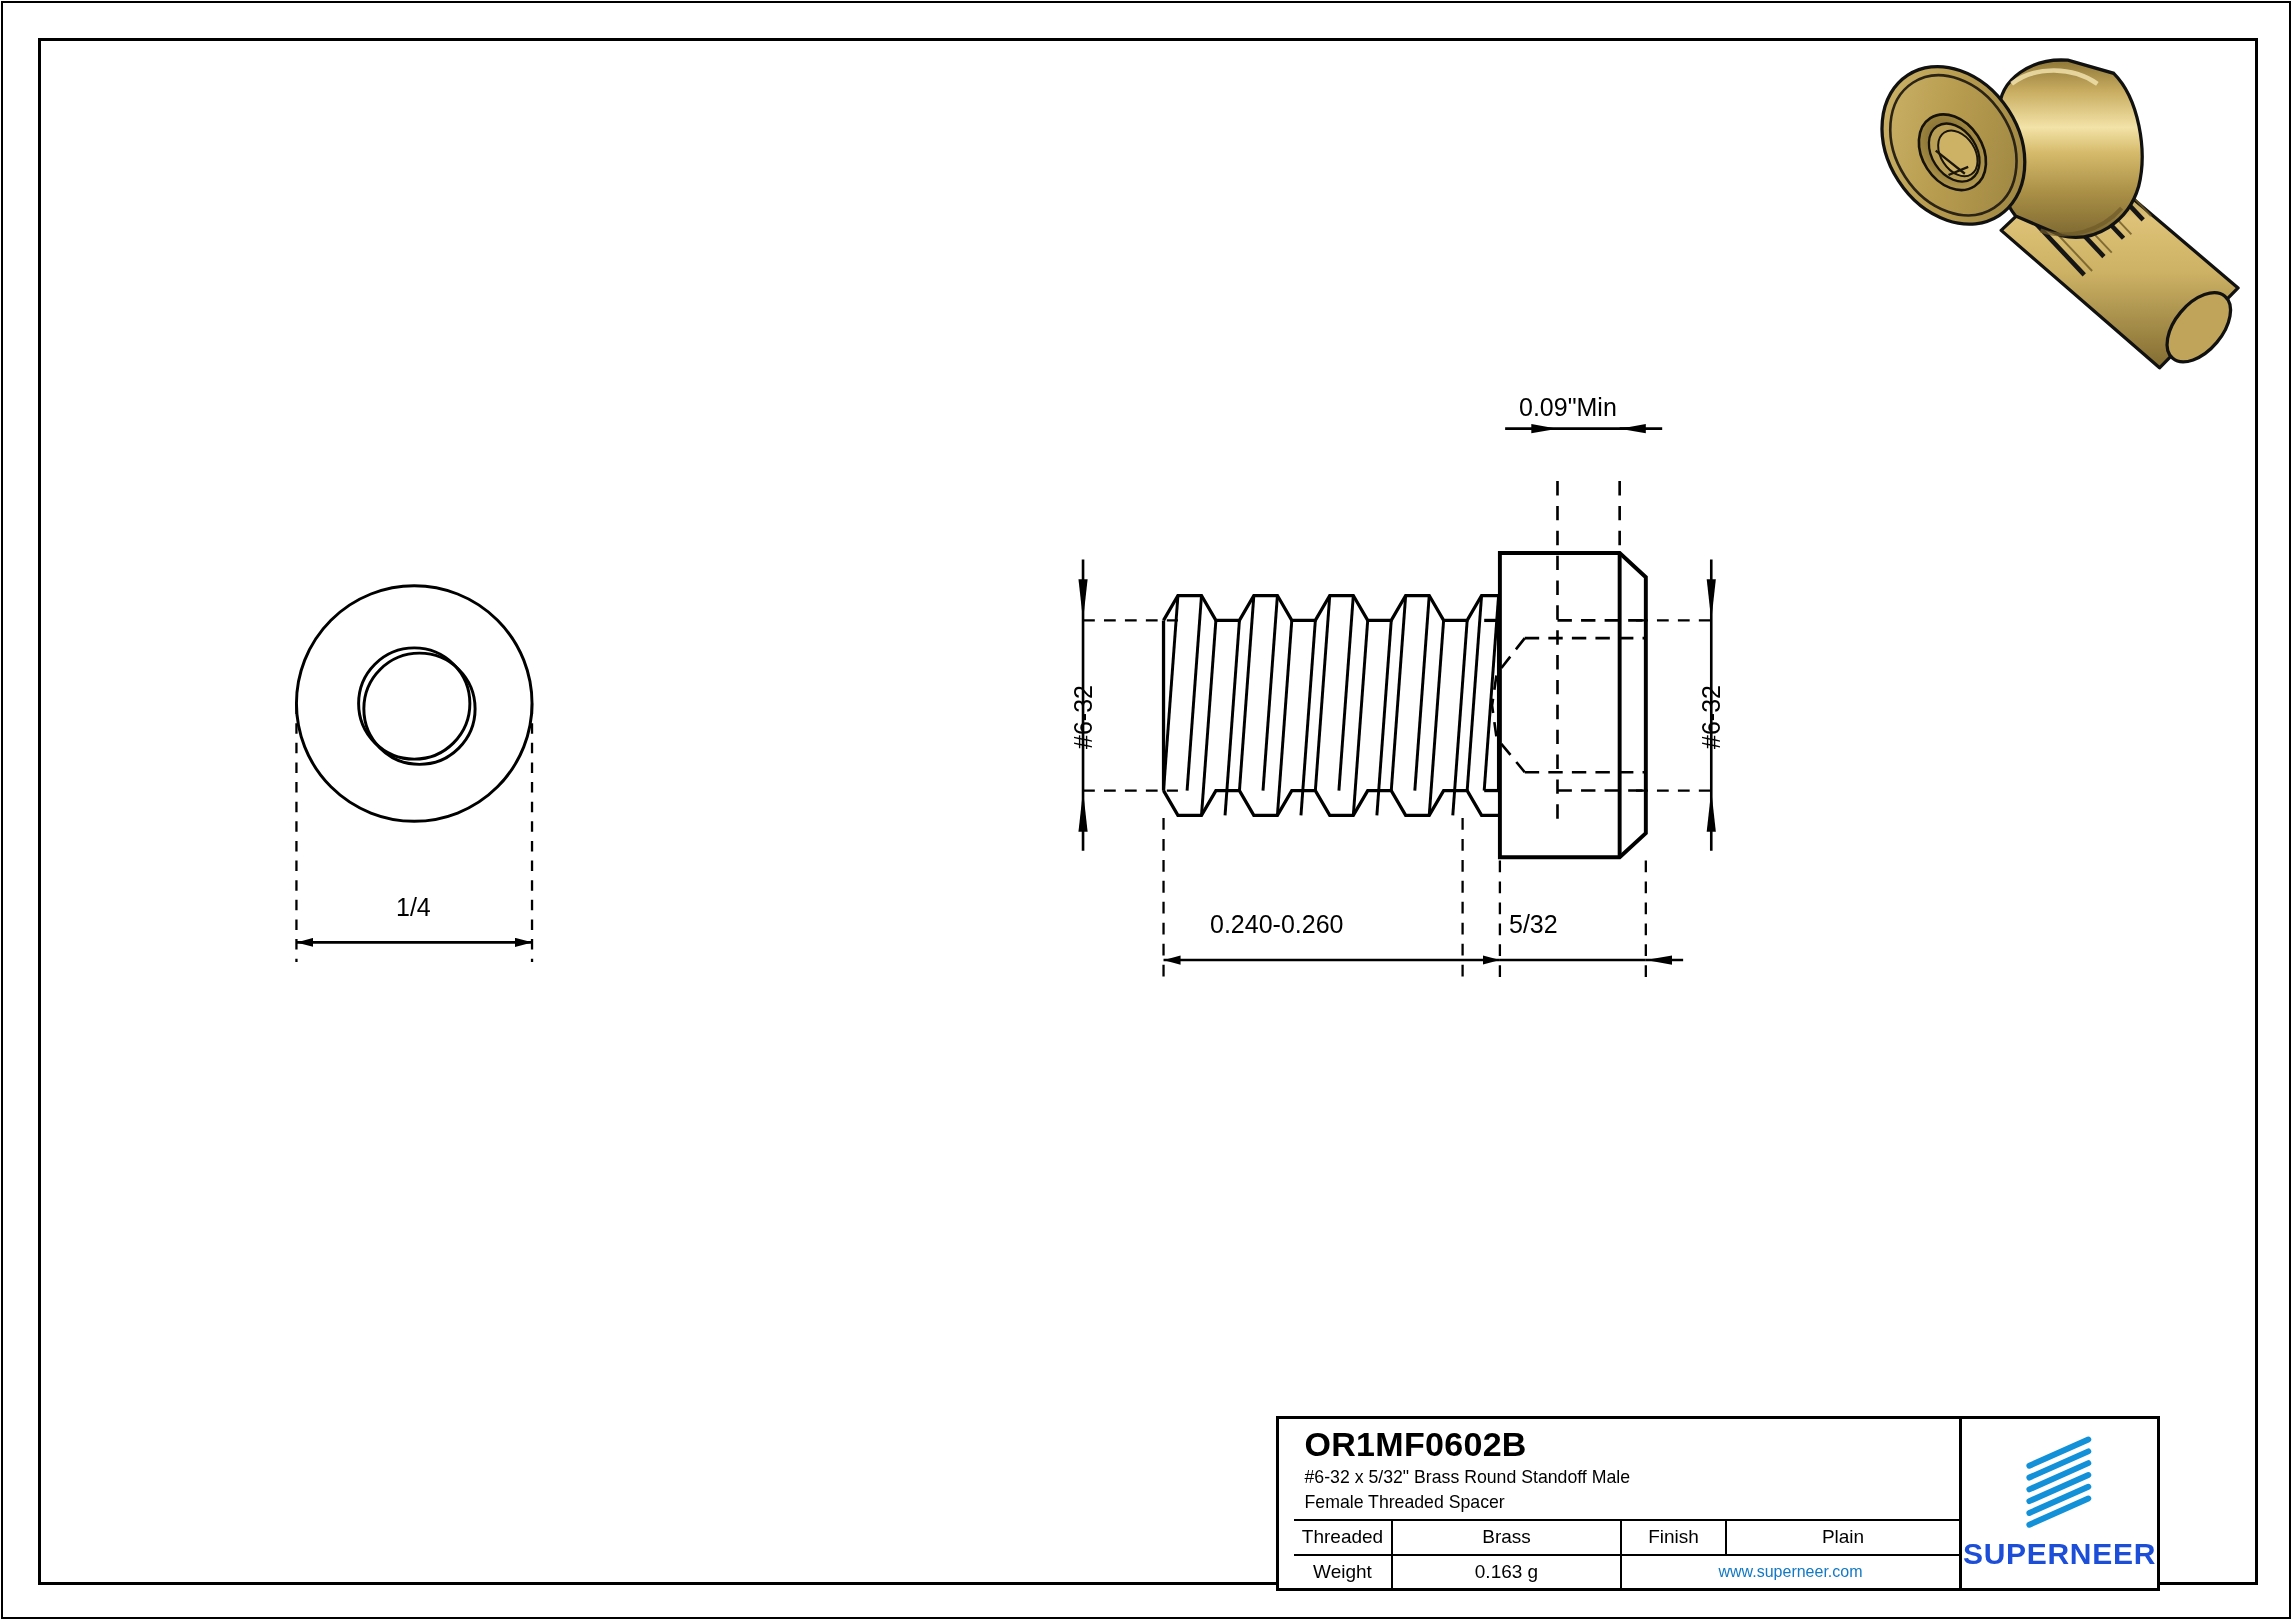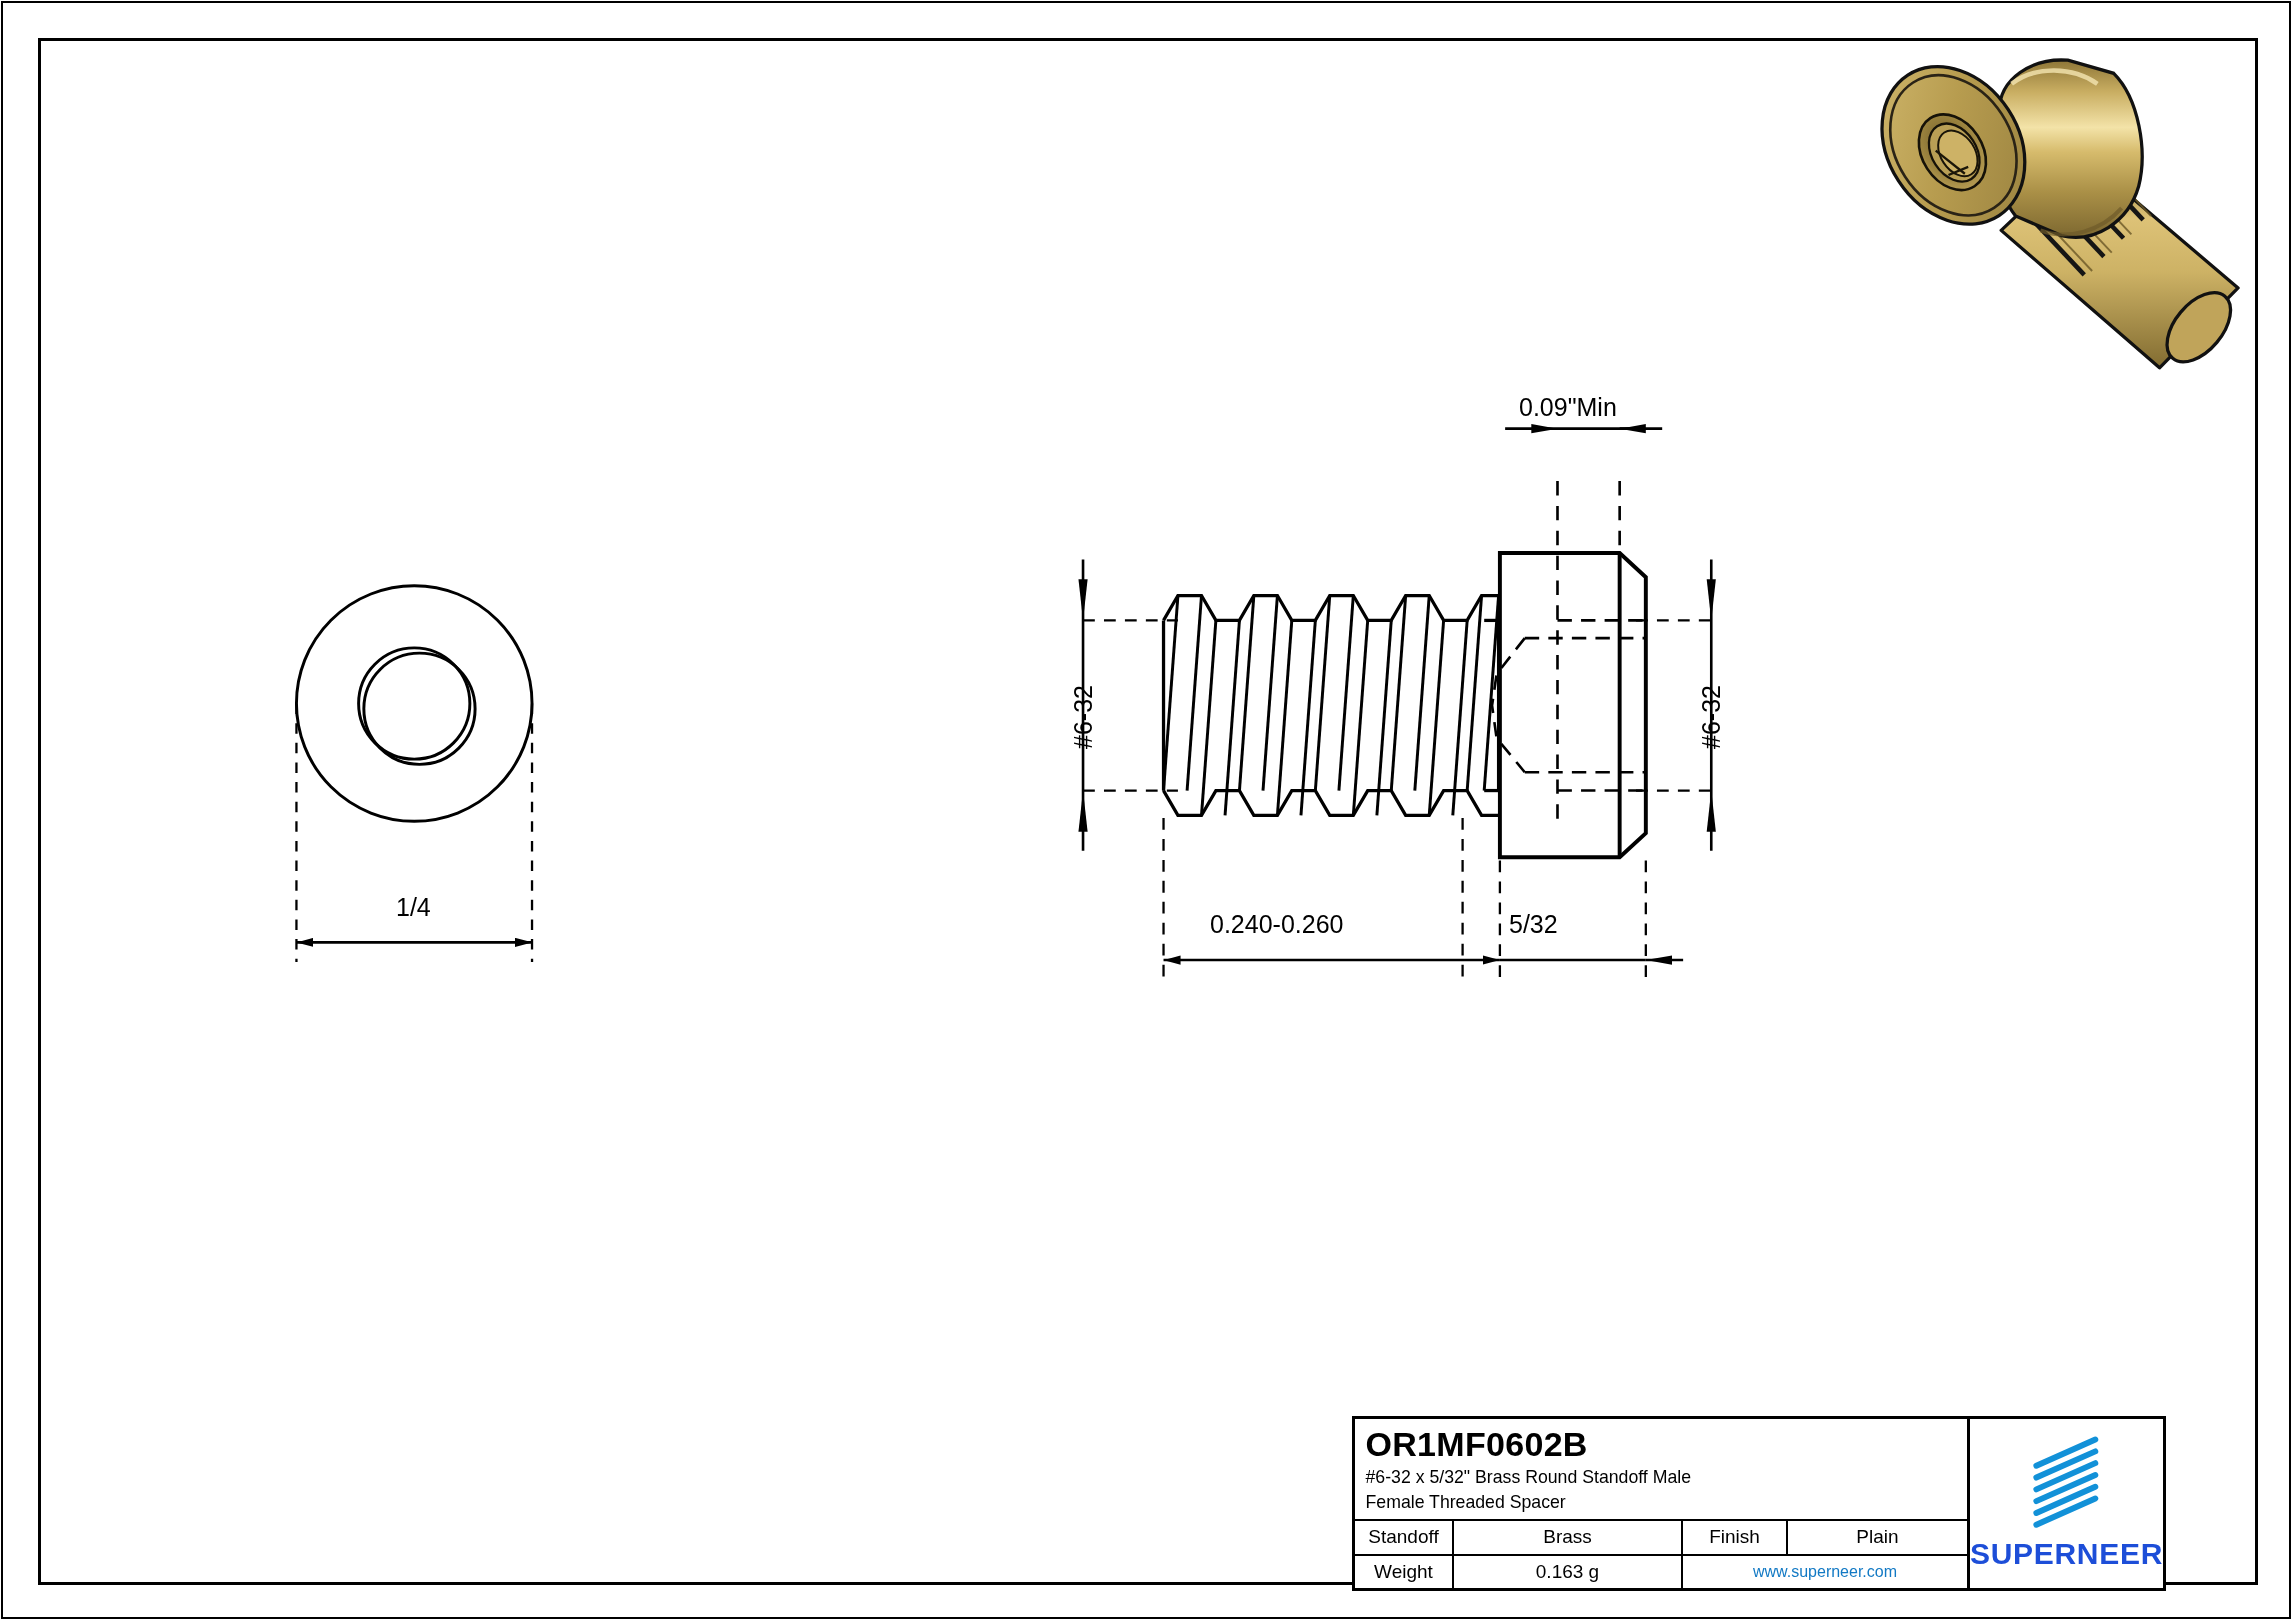--- a/index.html
+++ b/index.html
@@ -42,28 +42,29 @@
   svg.overlay {
     position: absolute;
     left: 0; top: 0;
     width: 2295px;
     height: 1623px;
     pointer-events: none;
   }
   
   .title-block {
     position: absolute;
-    left: 1352px;
+    left: 1276px;
     top: 1416px;
-    width: 814px;
+    width: 884px;
     height: 175px;
     border: 3.3px solid #000;
     box-sizing: border-box;
     background: #fff;
     display: flex;
+    padding-left: 15px;
   }
   .tb-left {
     width: 668px;
     display: flex;
     flex-direction: column;
     border-right: 3.3px solid #000;
     box-sizing: border-box;
   }
   .tb-desc {
     height: 102px;
@@ -380,21 +381,21 @@
   <div class="title-block">
 
     <div class="tb-left">
       <div class="tb-desc">
         <div class="part-no">OR1MF0602B</div>
         <div class="desc-line">#6-32 x 5/32"  Brass Round Standoff Male</div>
         <div class="desc-line">Female Threaded Spacer</div>
       </div>
 
       <div class="tb-row first">
-        <div class="tb-cell c-label">Standoff</div>
+        <div class="tb-cell c-label">Threaded</div>
         <div class="tb-cell c-val1">Brass</div>
         <div class="tb-cell c-label2">Finish</div>
         <div class="tb-cell c-val2">Plain</div>
       </div>
 
       <div class="tb-row">
         <div class="tb-cell c-label">Weight</div>
         <div class="tb-cell c-val1">0.163 g</div>
         <div class="tb-cell c-web">
           <span class="weblink">www.superneer.com</span>

